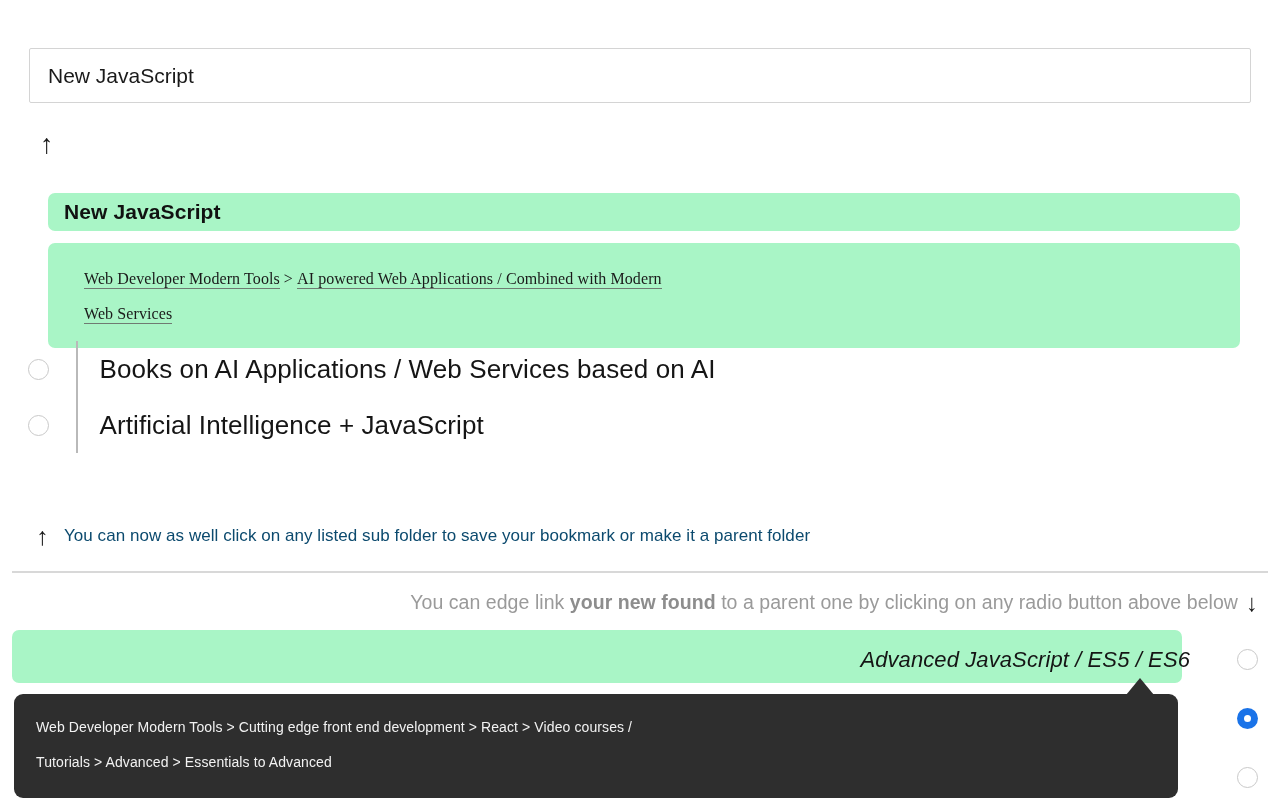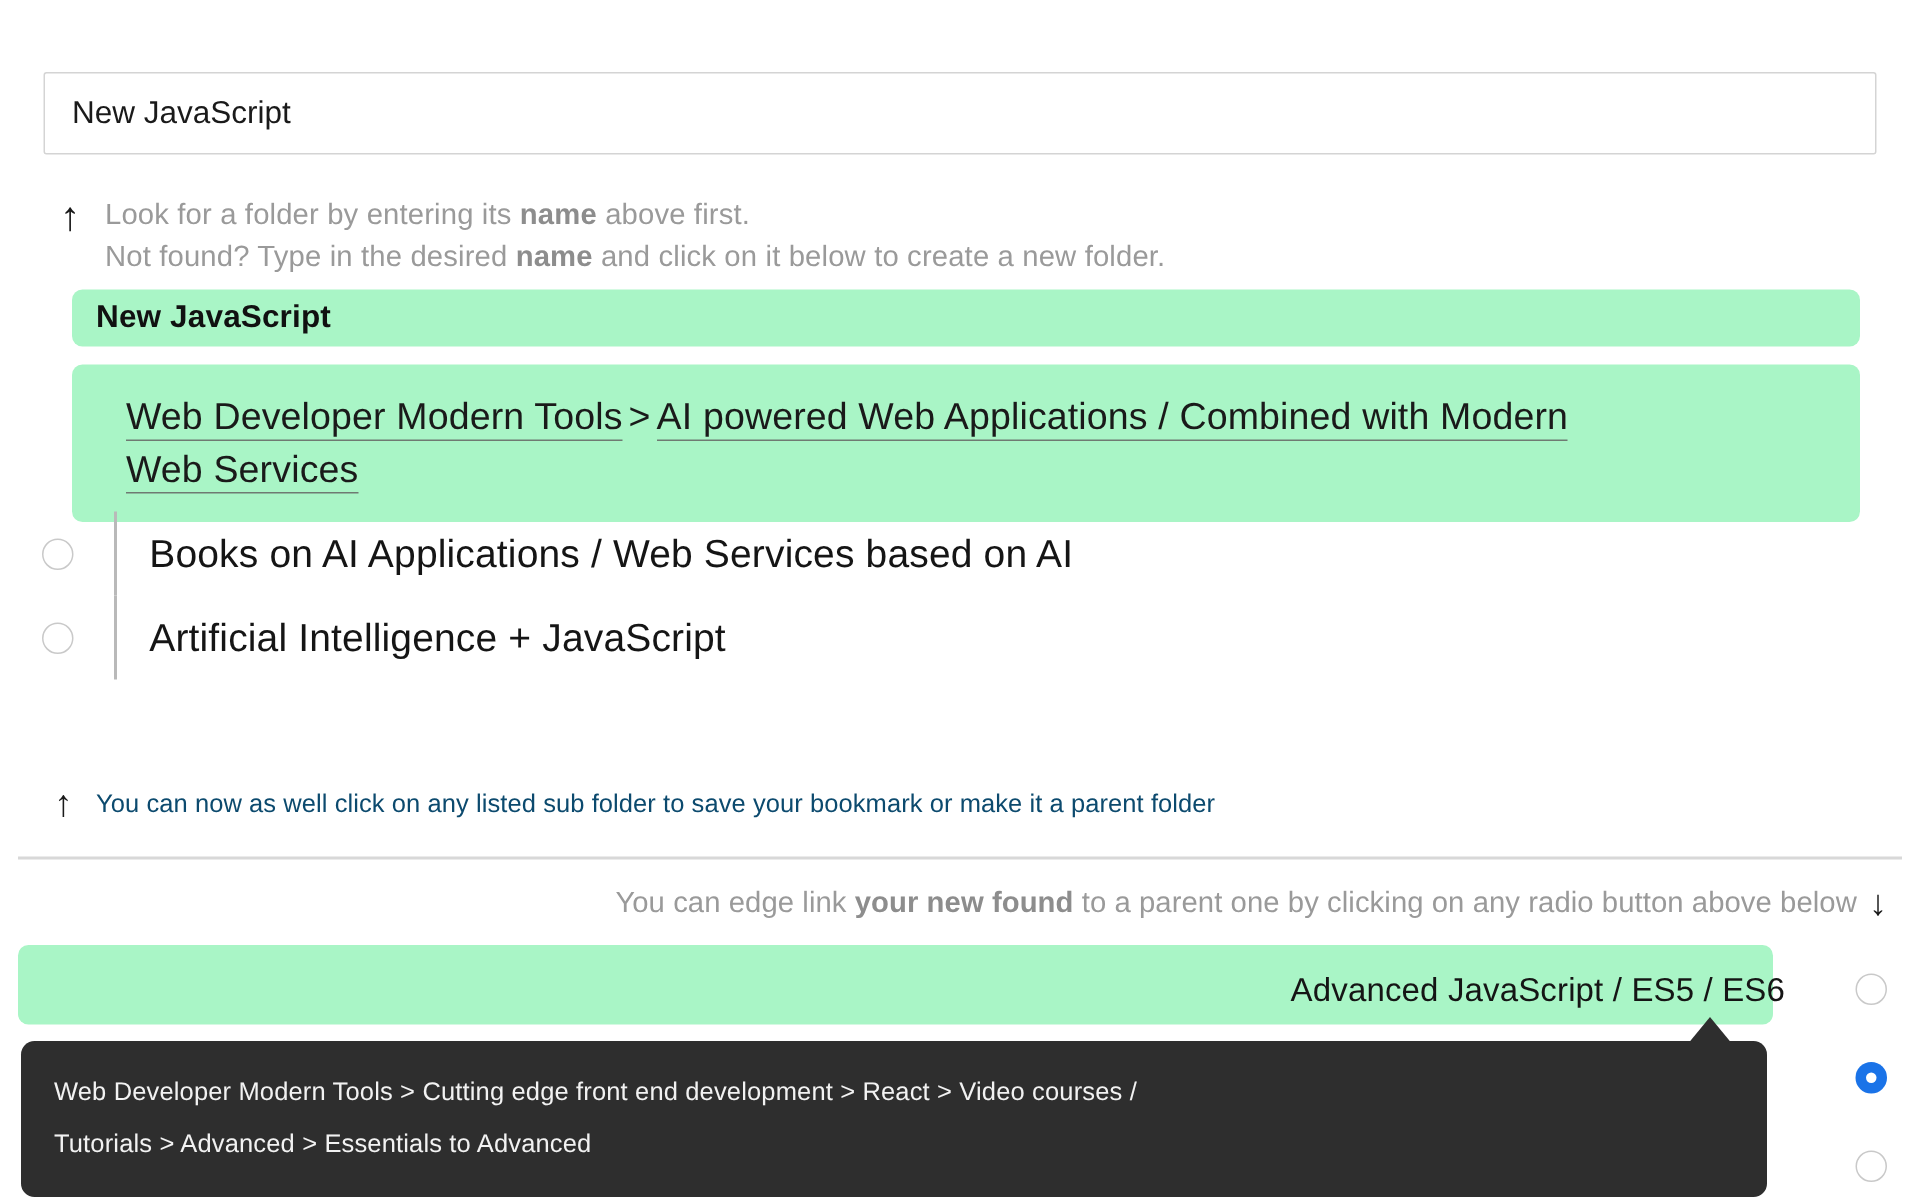--- a/index.html
+++ b/index.html
@@ -93,24 +93,25 @@
   }
 
   #breadcrumbBox {
     left: 48px;
     top: 220px;
     width: 1192px;
     height: 105px;
     padding: 18px 22px 0 36px;
   }
   .crumb-line {
-    font-size: 25px;
+    font-size: 16px;
     line-height: 35px;
     color: #1a1a1a;
     letter-spacing: .1px;
+    font-family: Liberation Serif, serif;
   }
   .crumb-u {
     border-bottom: 1.5px solid #6f7a72;
     padding-bottom: 1px;
   }
   .crumb-sep { padding: 0 4px; }
 
   
   .list-upper {
     position: absolute;
@@ -225,20 +226,21 @@
     align-items: center;
   }
   .prow .ptext {
     flex: 1 1 auto;
     text-align: right;
     padding-right: 24px;
     font-size: 22px;
     color: #151515;
     white-space: nowrap;
     letter-spacing: .1px;
+    font-style: italic;
   }
   .prow .pradio {
     width: 66px;
     flex: 0 0 66px;
     display: flex;
     justify-content: center;
     align-items: center;
   }
   .prow-hl {
     position: absolute;
@@ -257,21 +259,21 @@
     position: absolute;
     left: 14px;
     top: 671px;
     width: 1164px;
     background: #2e2e2e;
     border-radius: 9px;
     padding: 16px 22px 18px 22px;
     z-index: 20;
   }
   .tooltip .tt-text {
-    font-size: 17px;
+    font-size: 14px;
     line-height: 35px;
     color: #f2f2f2;
     letter-spacing: .1px;
   }
   .tt-arrow {
     position: absolute;
     left: 1126px;
     top: 655px;
     width: 0; height: 0;
     border-left: 14px solid transparent;
@@ -284,28 +286,20 @@
 <body>
 
 <div id="root">
 
   <div class="search-wrap">
     <input class="search-input" type="text" value="New JavaScript" placeholder="Folder name" style="">
   </div>
 
   <div class="hint-block">
     <div class="arrow-up">↑</div>
-    <div class="hint-lines">
-      <div>
-        <span>Look for a folder by entering its </span><b>name</b><span> above first.</span>
-      </div>
-      <div>
-        <span>Not found? Type in the desired </span><b>name</b><span> and click on it below to create a new folder.</span>
-      </div>
-    </div>
   </div>
 
   <div class="green-box" id="newFolderBox">
     <span class="label">New JavaScript</span>
   </div>
 
   <div class="green-box" id="breadcrumbBox">
     <div class="crumb-line">
       <span class="crumb-u">Web Developer Modern Tools</span><span class="crumb-sep">&gt;</span><span class="crumb-u">AI powered Web Applications / Combined with Modern</span>
     </div>

